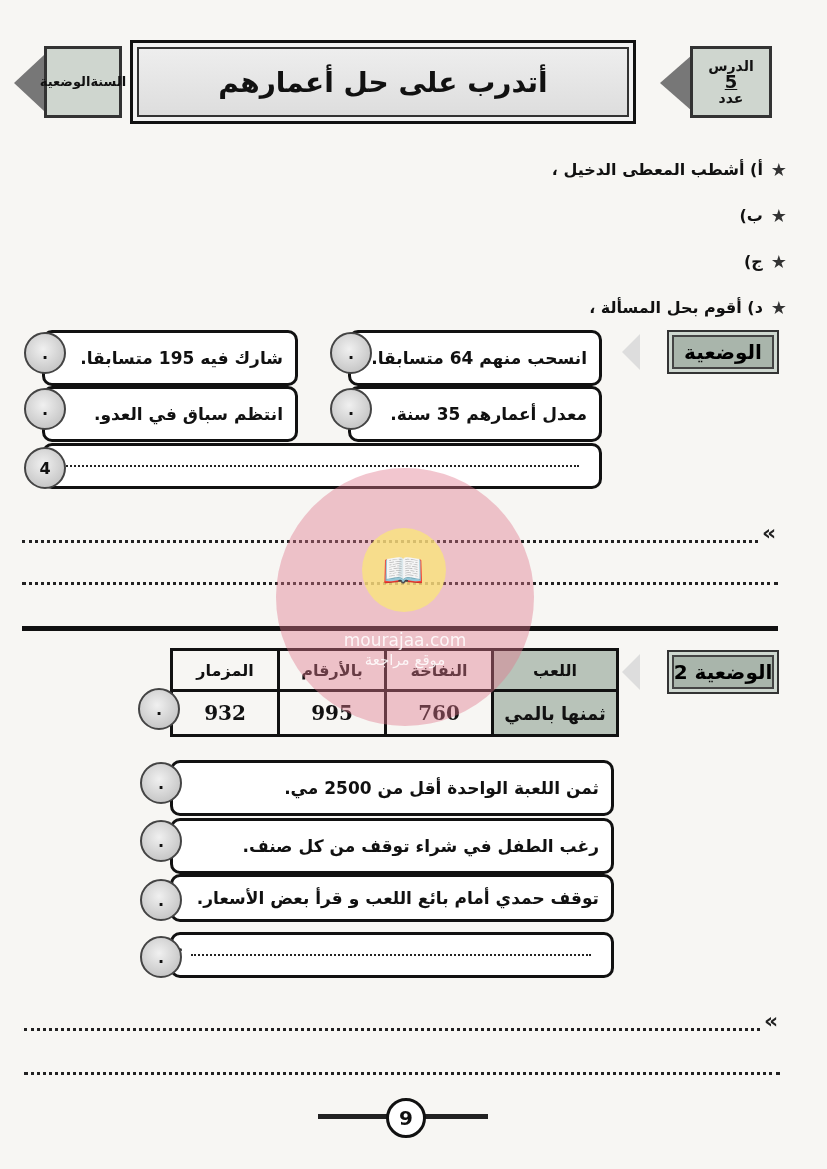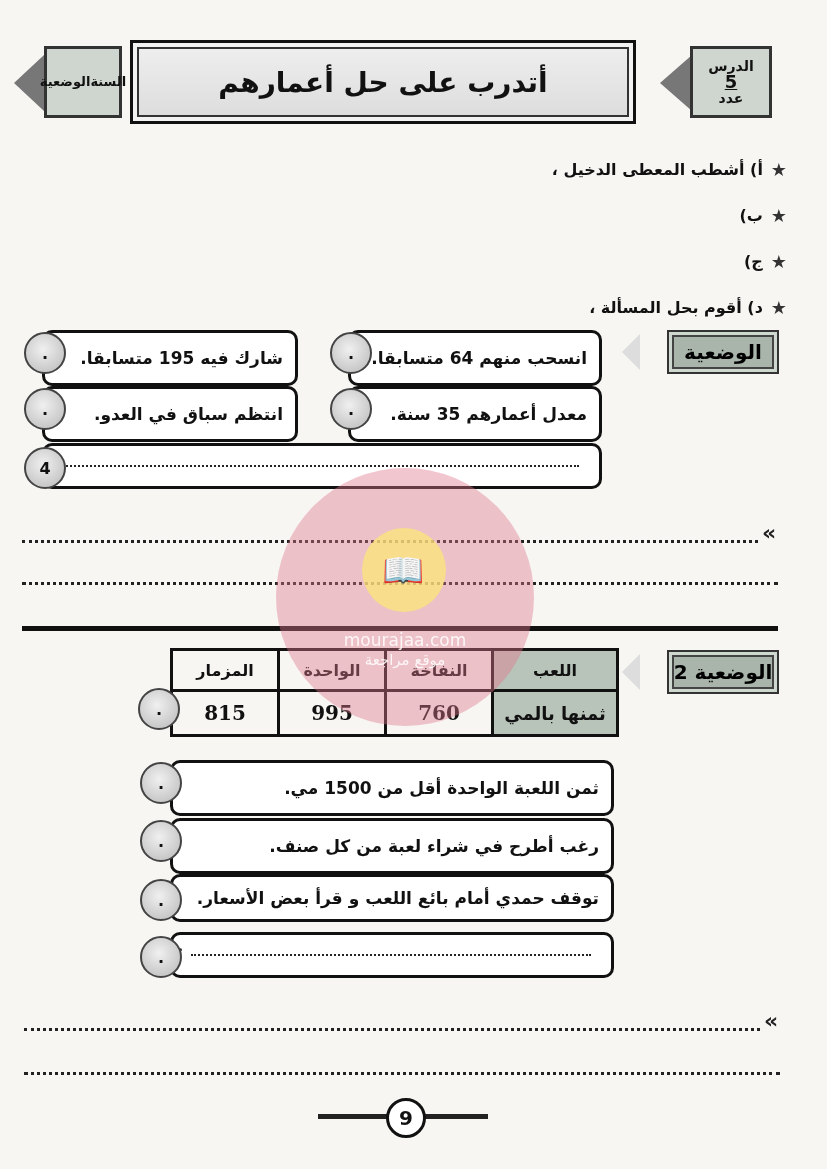--- a/index.html
+++ b/index.html
@@ -195,45 +195,45 @@
 <div class="abs sit-label" style="top:650px;">
   <span>الوضعية 2</span>
 </div>
 
 <div class="abs" style="left:170px;top:648px;">
   <table class="toys">
     <tbody>
         <tr>
       <td class="lbl">اللعب</td>
       <td>النفاخة</td>
-      <td>الواحدة</td>
+      <td>بالأرقام</td>
       <td>المزمار</td>
     </tr>
     <tr class="vals">
       <td class="lbl" style="font-size:18px;font-family:'DejaVu Sans',sans-serif;">ثمنها بالمي</td>
       <td>760</td>
       <td>995</td>
-      <td>815</td>
+      <td>932</td>
     </tr>
   </tbody>
     </table>
 </div>
 <div class="abs circle" style="left:138px;top:688px;">
     <span>.</span>
   </div>
 
 <div class="abs pill" style="left:170px;top:760px;width:444px;">
-  <span>ثمن اللعبة الواحدة أقل من 1500 مي.</span>
+  <span>ثمن اللعبة الواحدة أقل من 2500 مي.</span>
 </div>
 <div class="abs circle" style="left:140px;top:762px;">
     <span>.</span>
   </div>
 
 <div class="abs pill" style="left:170px;top:818px;width:444px;">
-  <span>رغب أطرح في شراء لعبة من كل صنف.</span>
+  <span>رغب الطفل في شراء توقف من كل صنف.</span>
 </div>
 <div class="abs circle" style="left:140px;top:820px;">
     <span>.</span>
   </div>
 
 <div class="abs pill" style="left:170px;top:874px;width:444px;height:48px;align-items:center;">
   <span>توقف حمدي أمام بائع اللعب و قرأ بعض الأسعار.</span>
 </div>
 <div class="abs circle" style="left:140px;top:879px;">
     <span>.</span>

